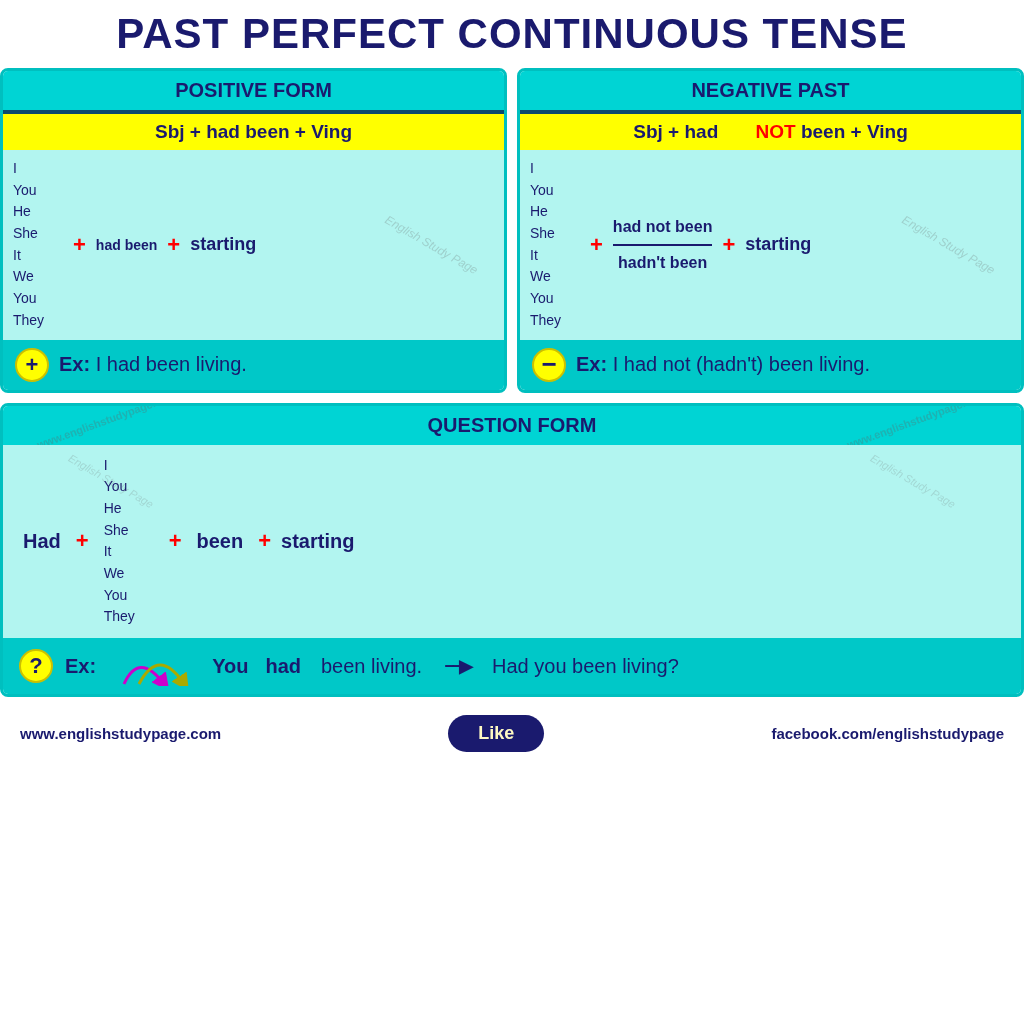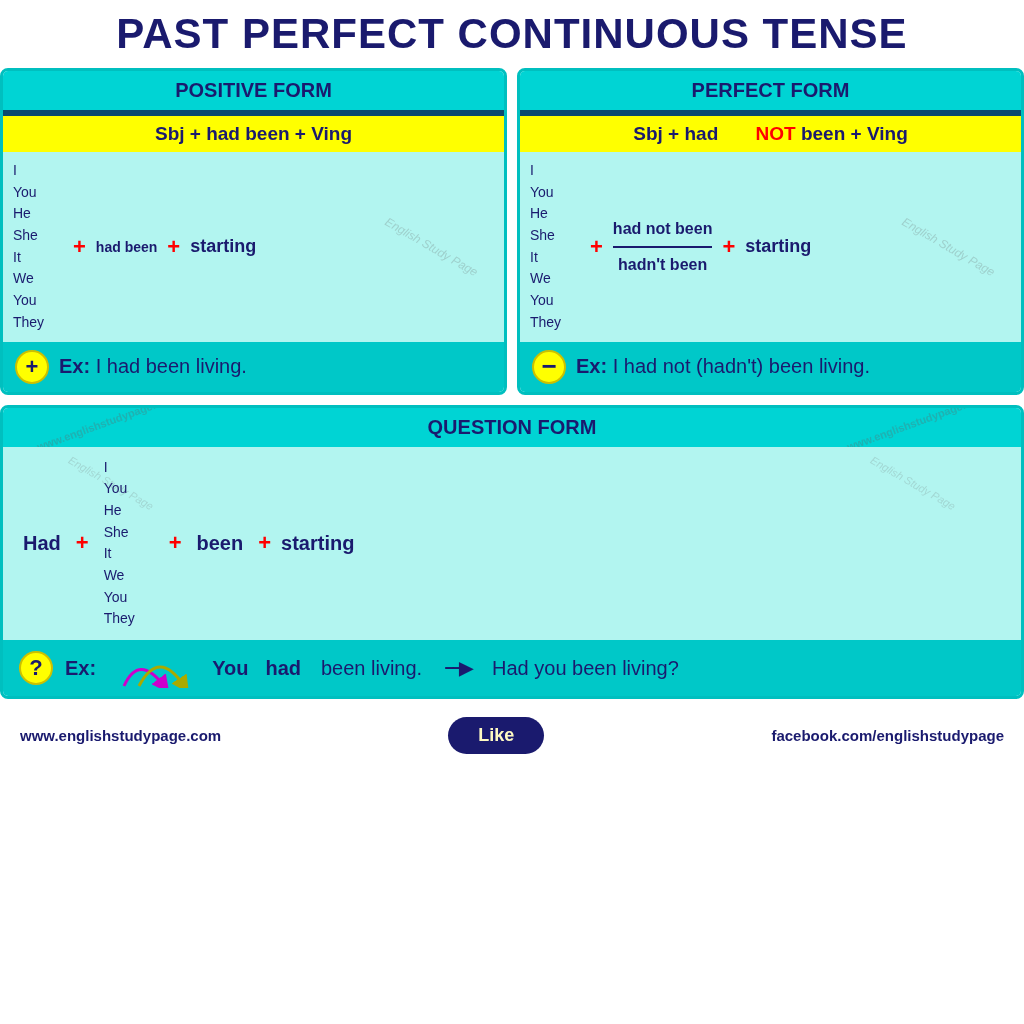--- a/index.html
+++ b/index.html
@@ -41,21 +41,21 @@
       flex: 1;
     }
 
     .section-header {
       background: #00d4d4;
       text-align: center;
       padding: 8px 4px;
       font-size: 20px;
       font-weight: 900;
       color: #1a1a6e;
-      border-bottom: 6px solid #0c4a6e;
+      border-bottom: 4px solid #0c4a6e;
     }
 
     .formula-bar {
       background: #ffff00;
       text-align: center;
       padding: 7px 4px;
       font-size: 19px;
       font-weight: bold;
       color: #1a1a6e;
     }
@@ -351,21 +351,21 @@
       </div>
       <div class="example-bar">
         <div class="sign-circle">+</div>
         <span class="example-text">
           <strong>Ex:</strong>&nbsp;<span>I had been living.</span>
         </span>
       </div>
     </div>
 
     <div class="section-box">
-      <div class="section-header">PERFECT FORM</div>
+      <div class="section-header">NEGATIVE PAST</div>
       <div class="formula-bar">
         <span>Sbj + had </span><span class="not-word" style="color:red;font-weight:900;margin-left:32px;">NOT</span><span> been + Ving</span>
       </div>
       <div class="neg-content">
         <div class="pronoun-list">I<br>You<br>He<br>She<br>It<br>We<br>You<br>They</div>
         <span class="plus-sign">+</span>
         <div class="neg-had-block">
           <span class="neg-had-line">had not been</span>
           <div class="divider-line"></div>
           <span class="neg-had-line">hadn't been</span>

